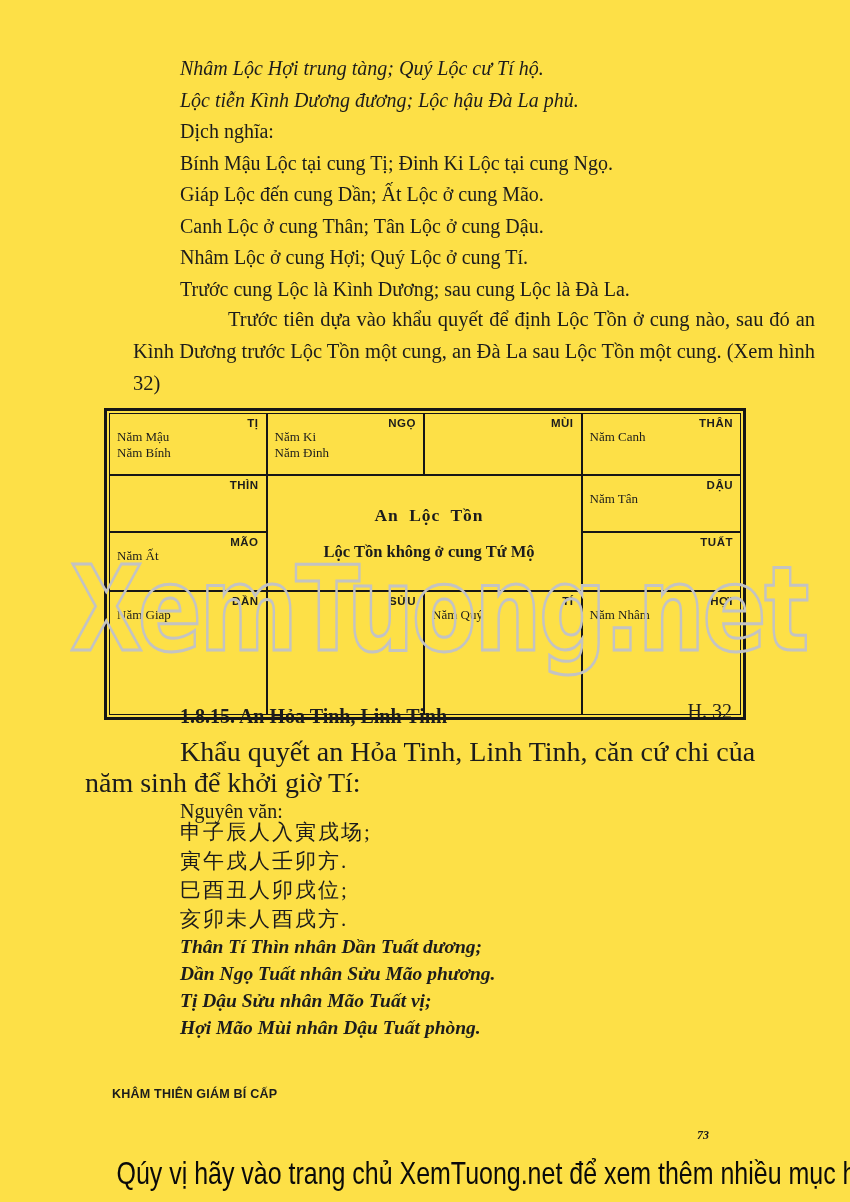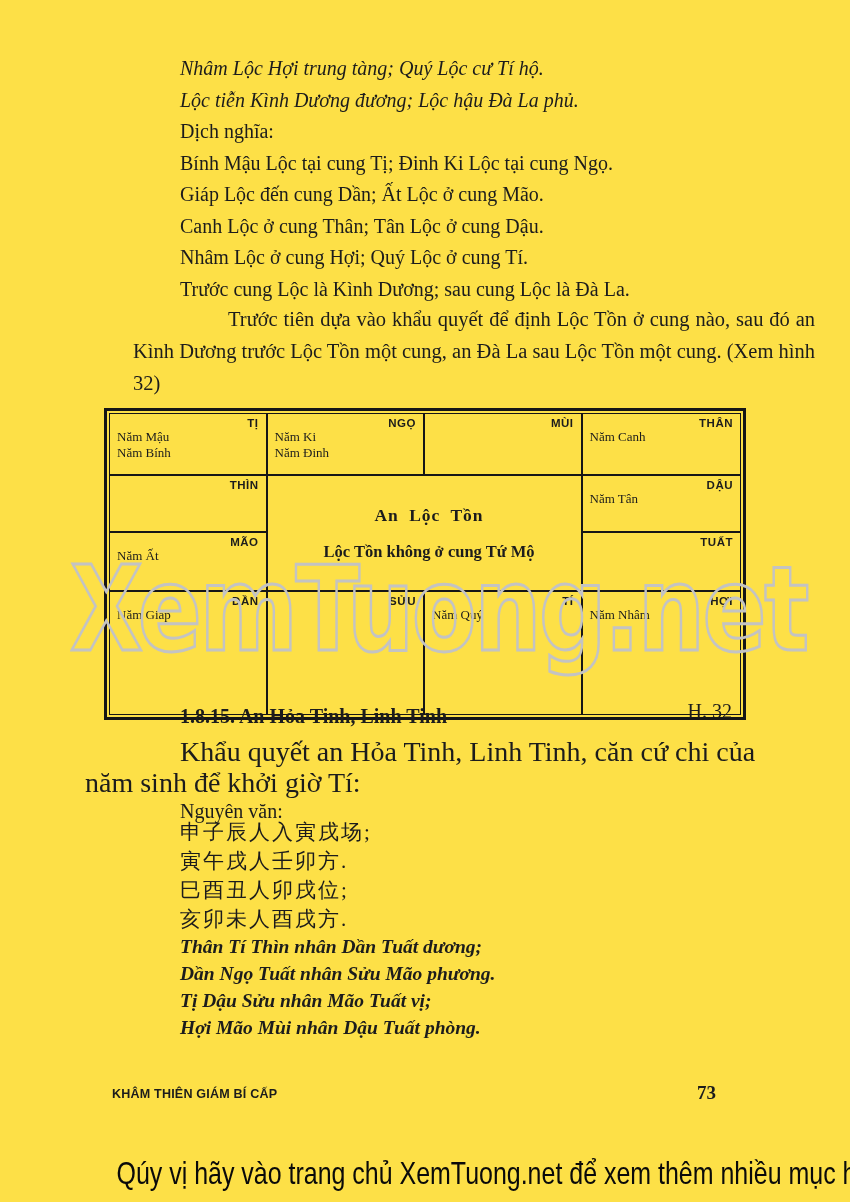--- a/index.html
+++ b/index.html
@@ -102,22 +102,22 @@
     font-style:italic; font-weight:bold; white-space:nowrap;
   }
   
   .footer-title {
     position:absolute; left:112px; top:1086px;
     font-family:"Liberation Sans", sans-serif;
     font-size:13.5px; font-weight:bold; letter-spacing:0.2px;
     transform:scaleX(0.93); transform-origin:left center;
   }
   .footer-page {
-    position:absolute; left:697px; top:1082px;
-    font-size:19px; font-weight:bold; 
+    position:absolute; left:697px; top:1128px;
+    font-size:12px; font-weight:bold; font-style:italic;
   }
   
   .banner {
     position:absolute; left:0; top:1155px; width:850px;
     text-align:center;
   }
   .banner-text {
     display:inline-block;
     font-family:"Liberation Sans", sans-serif;
     font-size:32px; font-weight:500; color:#0a0a0a;

